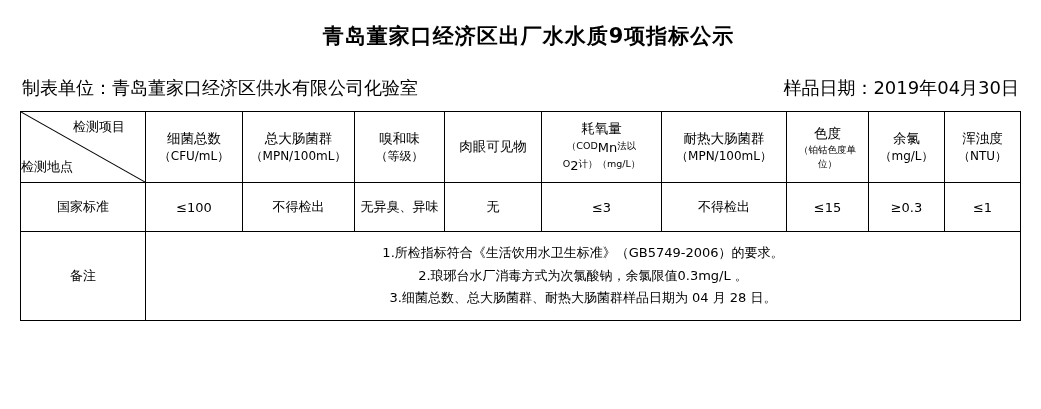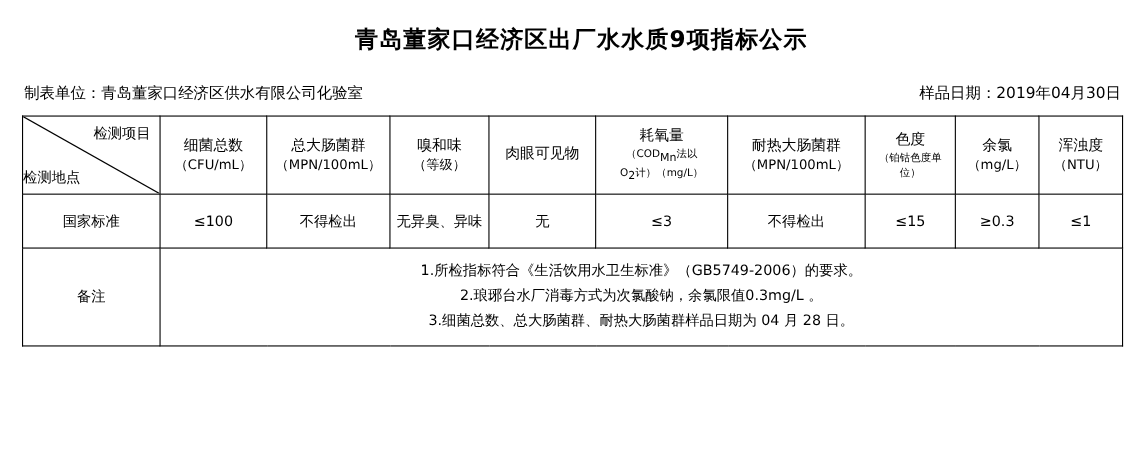--- a/index.html
+++ b/index.html
@@ -29,21 +29,21 @@
     margin-bottom: 0;
     font-family: "DejaVu Sans", "Liberation Sans", sans-serif;
     padding-left: 16px;
   }
   .meta-row {
     display: flex;
     justify-content: space-between;
     align-items: baseline;
     margin-top: 26px;
     padding: 0 22px 0 22px;
-    font-size: 14px;
+    font-size: 18px;
   }
   .meta-left, .meta-right {
     white-space: nowrap;
     font-family: "DejaVu Sans", "Liberation Sans", sans-serif;
   }
   table.main {
     border-collapse: collapse;
     margin: 11px auto 0 auto;
     width: 1000px;
     table-layout: fixed;
@@ -69,40 +69,40 @@
   }
   td.corner .tl {
     position: absolute;
     left: 0;
     bottom: 6px;
     font-size: 13px;
     white-space: nowrap;
   }
   td.corner .br {
     position: absolute;
-    right: 8px;
+    right: 20px;
     top: 6px;
     font-size: 13px;
     white-space: nowrap;
   }
   .hdr-main {
     display: block;
     font-size: 13.5px;
     line-height: 1.45;
   }
   .hdr-sub {
     display: block;
     font-size: 12px;
     line-height: 1.4;
   }
   .hdr-sub.small {
     font-size: 9.5px;
   }
   .hdr-sub sub {
-    font-size: 10px;
+    font-size: 13px;
     margin-top: 31px;
   }
   .row-label {
     font-size: 14px;
   }
   tr.data td {
     height: 44px;
   }
   tr.header td {
     height: 66px;

